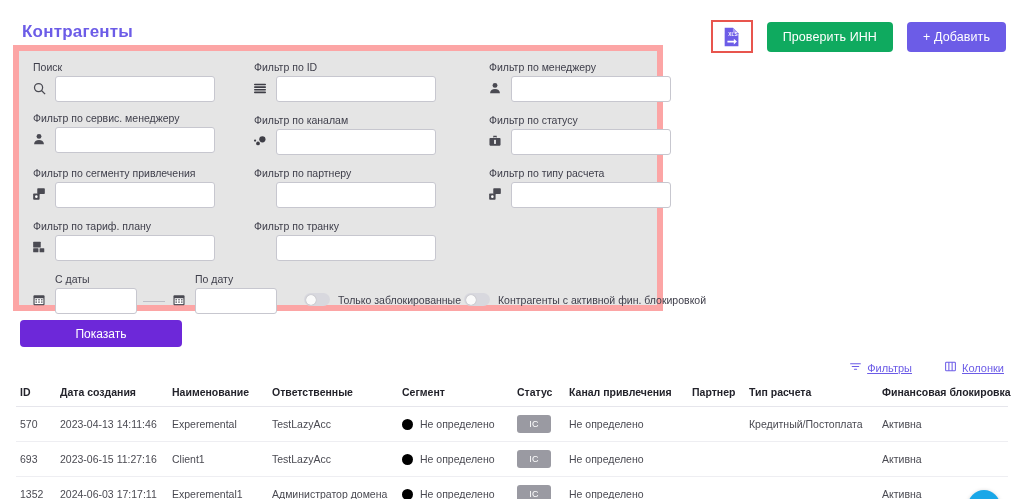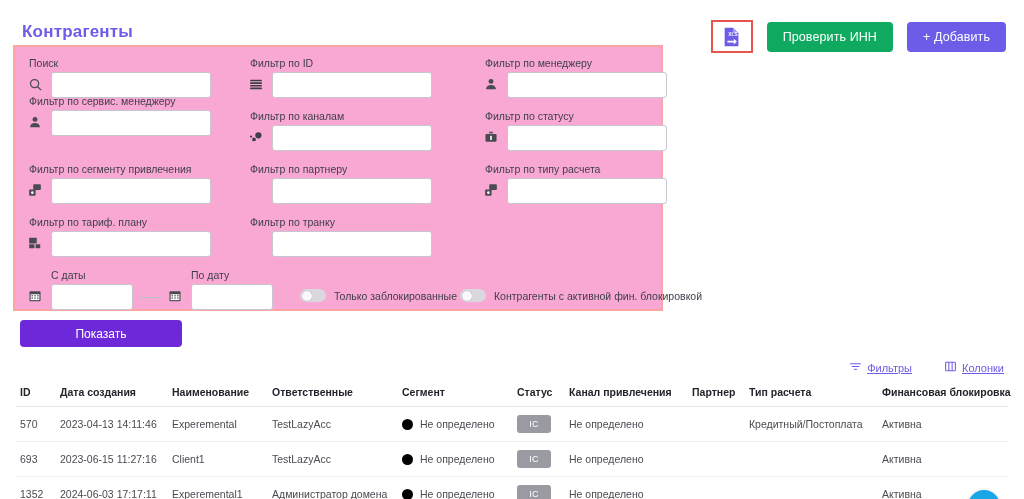--- a/index.html
+++ b/index.html
@@ -34,21 +34,21 @@
     font-size: 12.5px; color: #fff; letter-spacing:.1px;
     height: 30px; padding: 0 16px; white-space: nowrap;
   }
   .btn-green { background: #0faa5f; }
   .btn-purple { background: #6c5ce7; }
 
   
   .filter-panel {
     position: absolute; left: 13px; top: 45px;
     width: 650px; height: 266px;
-    border: 2px solid #fca5a5; background: #f9a8d4;
+    border: 6px solid #fca5a5; background: #e5e5e5;
   }
   .f-group { position: absolute; }
   .f-label {
     font-size: 10.5px; color: #3e3e4a; white-space: nowrap;
     margin-bottom: 3px; display: block; padding-left: 2px;
   }
   .f-row { display: flex; align-items: flex-end; gap: 8px; }
   .f-icon {
     width: 16px; height: 16px; flex: 0 0 16px;
     margin-bottom: 6px; color: #4a4a52;
@@ -204,21 +204,21 @@
         <span class="f-icon">
           <svg width="14" height="14" viewBox="0 0 24 24" fill="#4a4a52">
             <circle cx="12" cy="7.5" r="4.2"></circle>
               <path d="M3.5 21c0-4.7 3.8-7.2 8.5-7.2s8.5 2.5 8.5 7.2z"></path>
           </svg>
         </span>
         <input class="f-input w-wide" type="text" value="" style="">
       </div>
     </div>
 
-    <div class="f-group" style="left:12px; top:48px;">
+    <div class="f-group" style="left:12px; top:61px;">
       <span class="f-label">Фильтр по сервис. менеджеру</span>
       <div class="f-row">
         <span class="f-icon">
           <svg width="14" height="14" viewBox="0 0 24 24" fill="#4a4a52">
             <circle cx="12" cy="7.5" r="4.2"></circle>
               <path d="M3.5 21c0-4.7 3.8-7.2 8.5-7.2s8.5 2.5 8.5 7.2z"></path>
           </svg>
         </span>
         <input class="f-input w-wide" type="text" value="" style="">
       </div>

